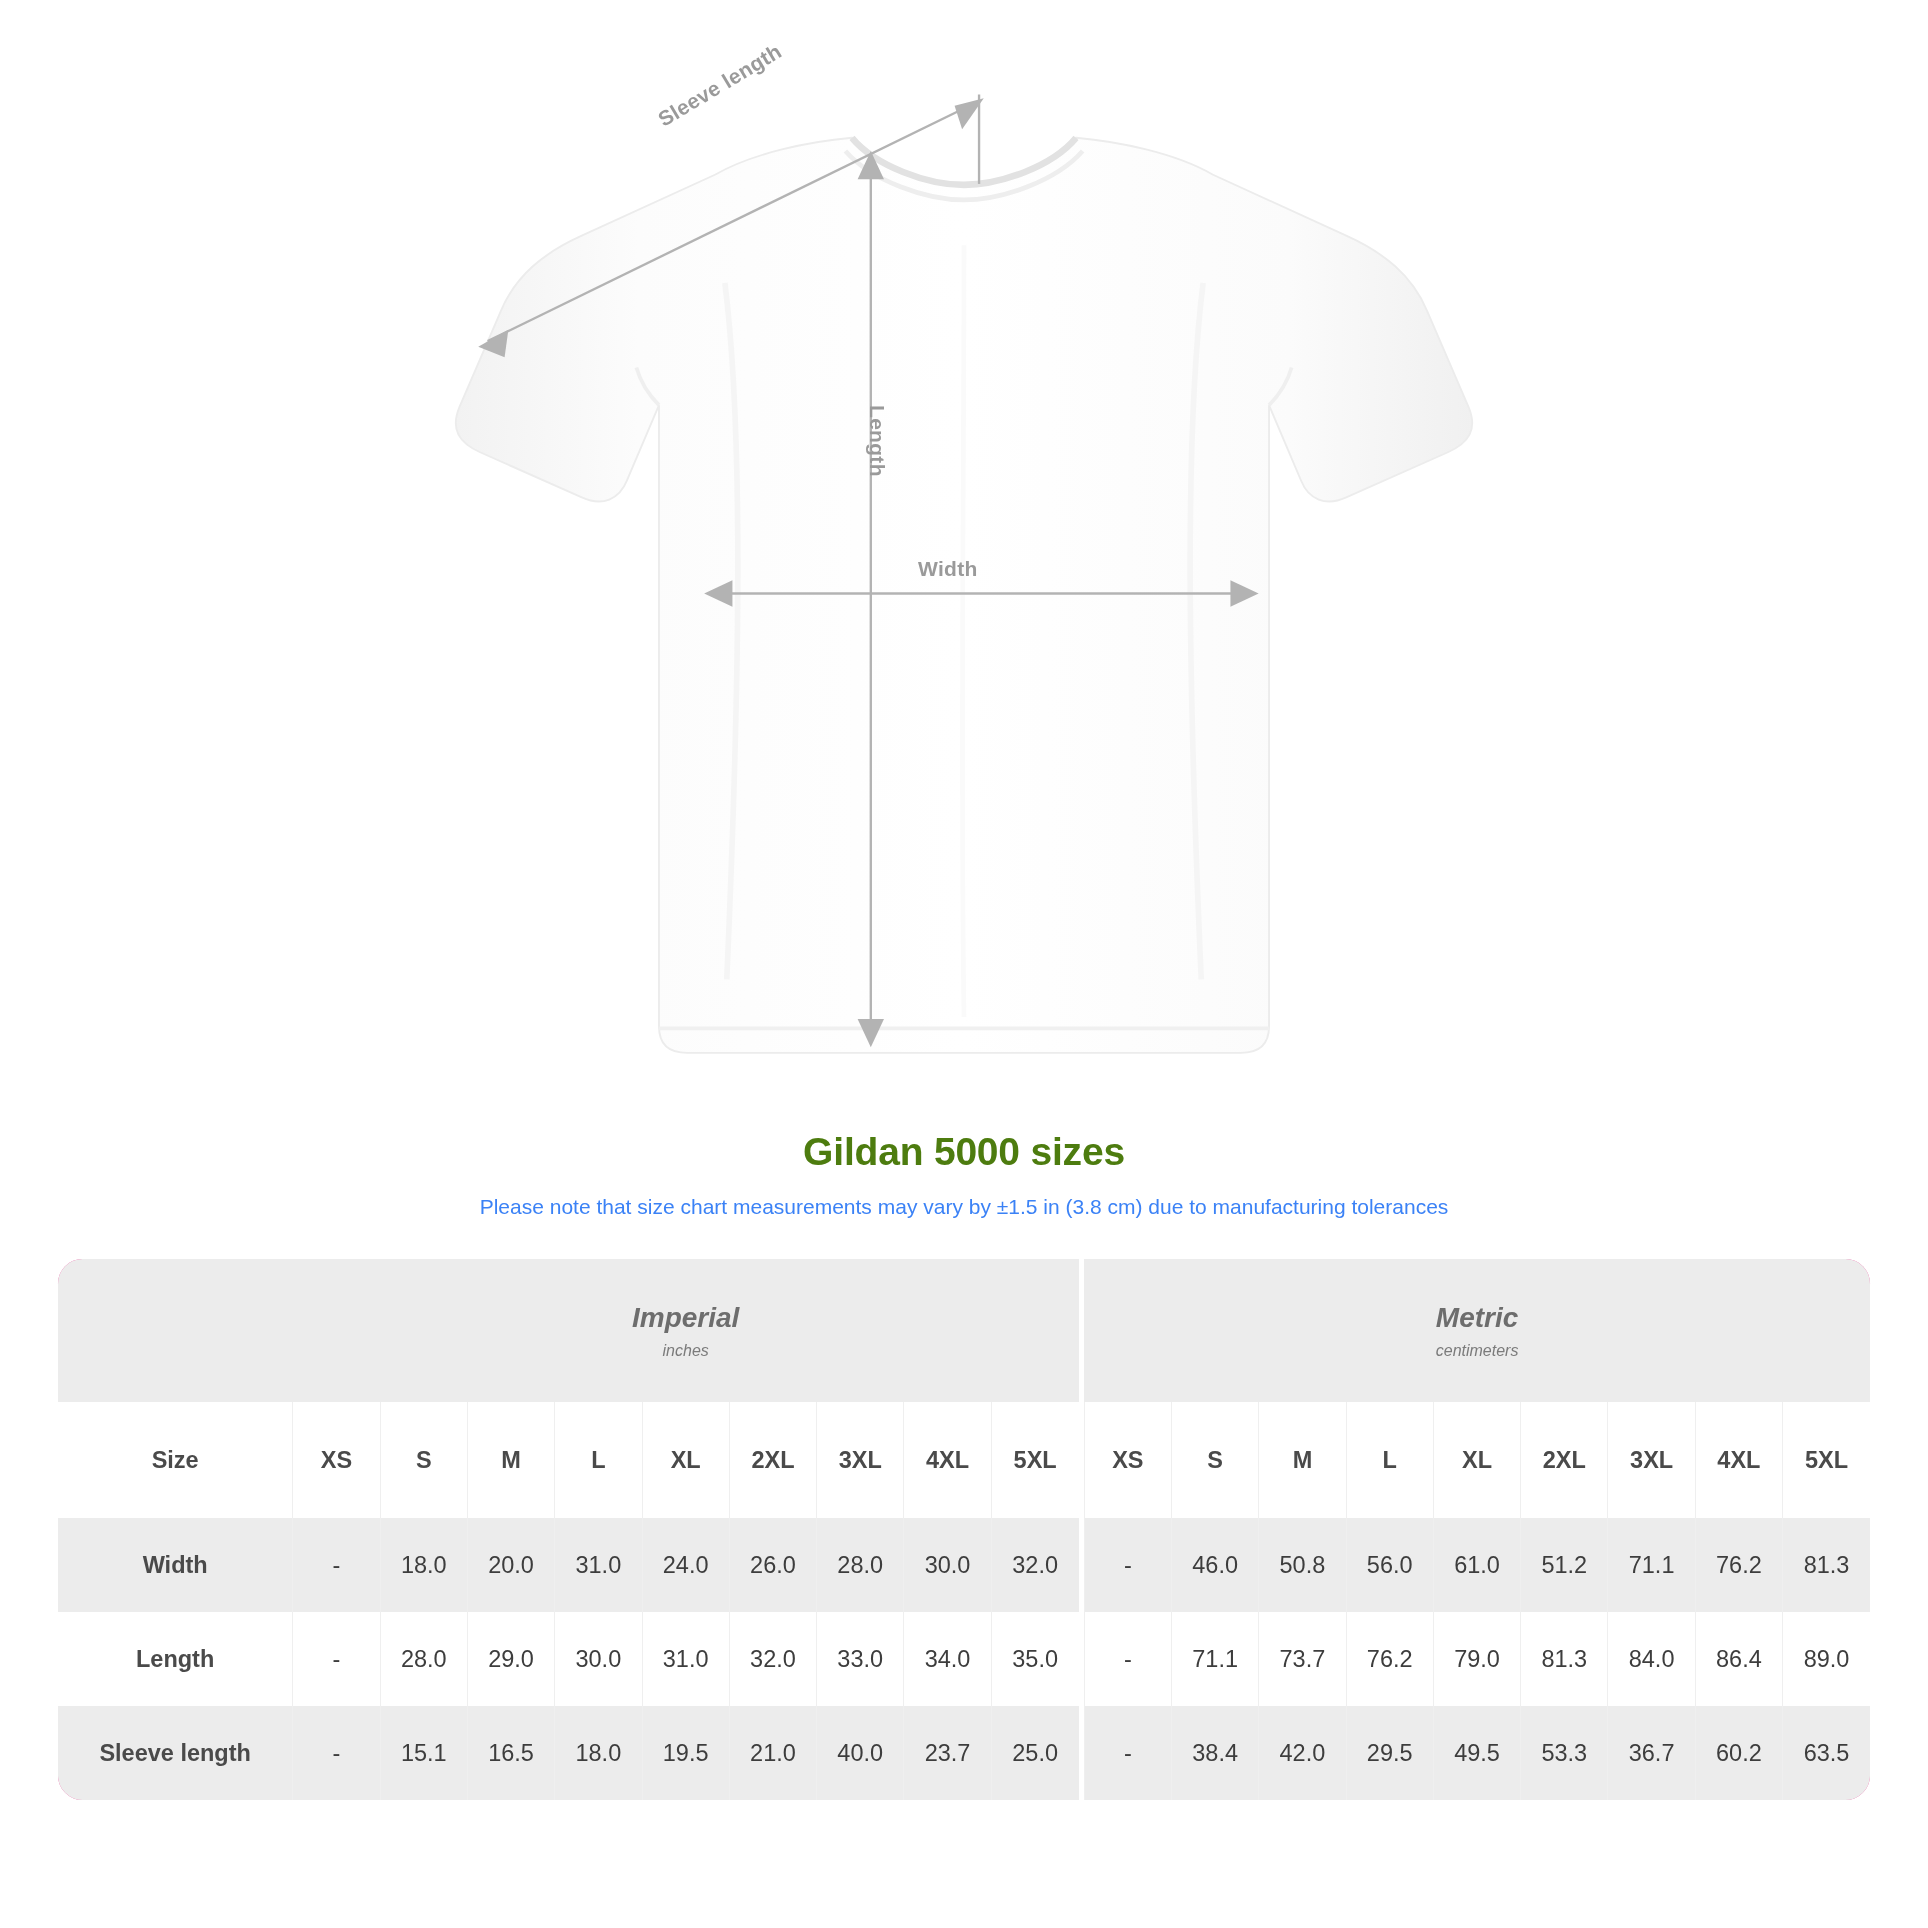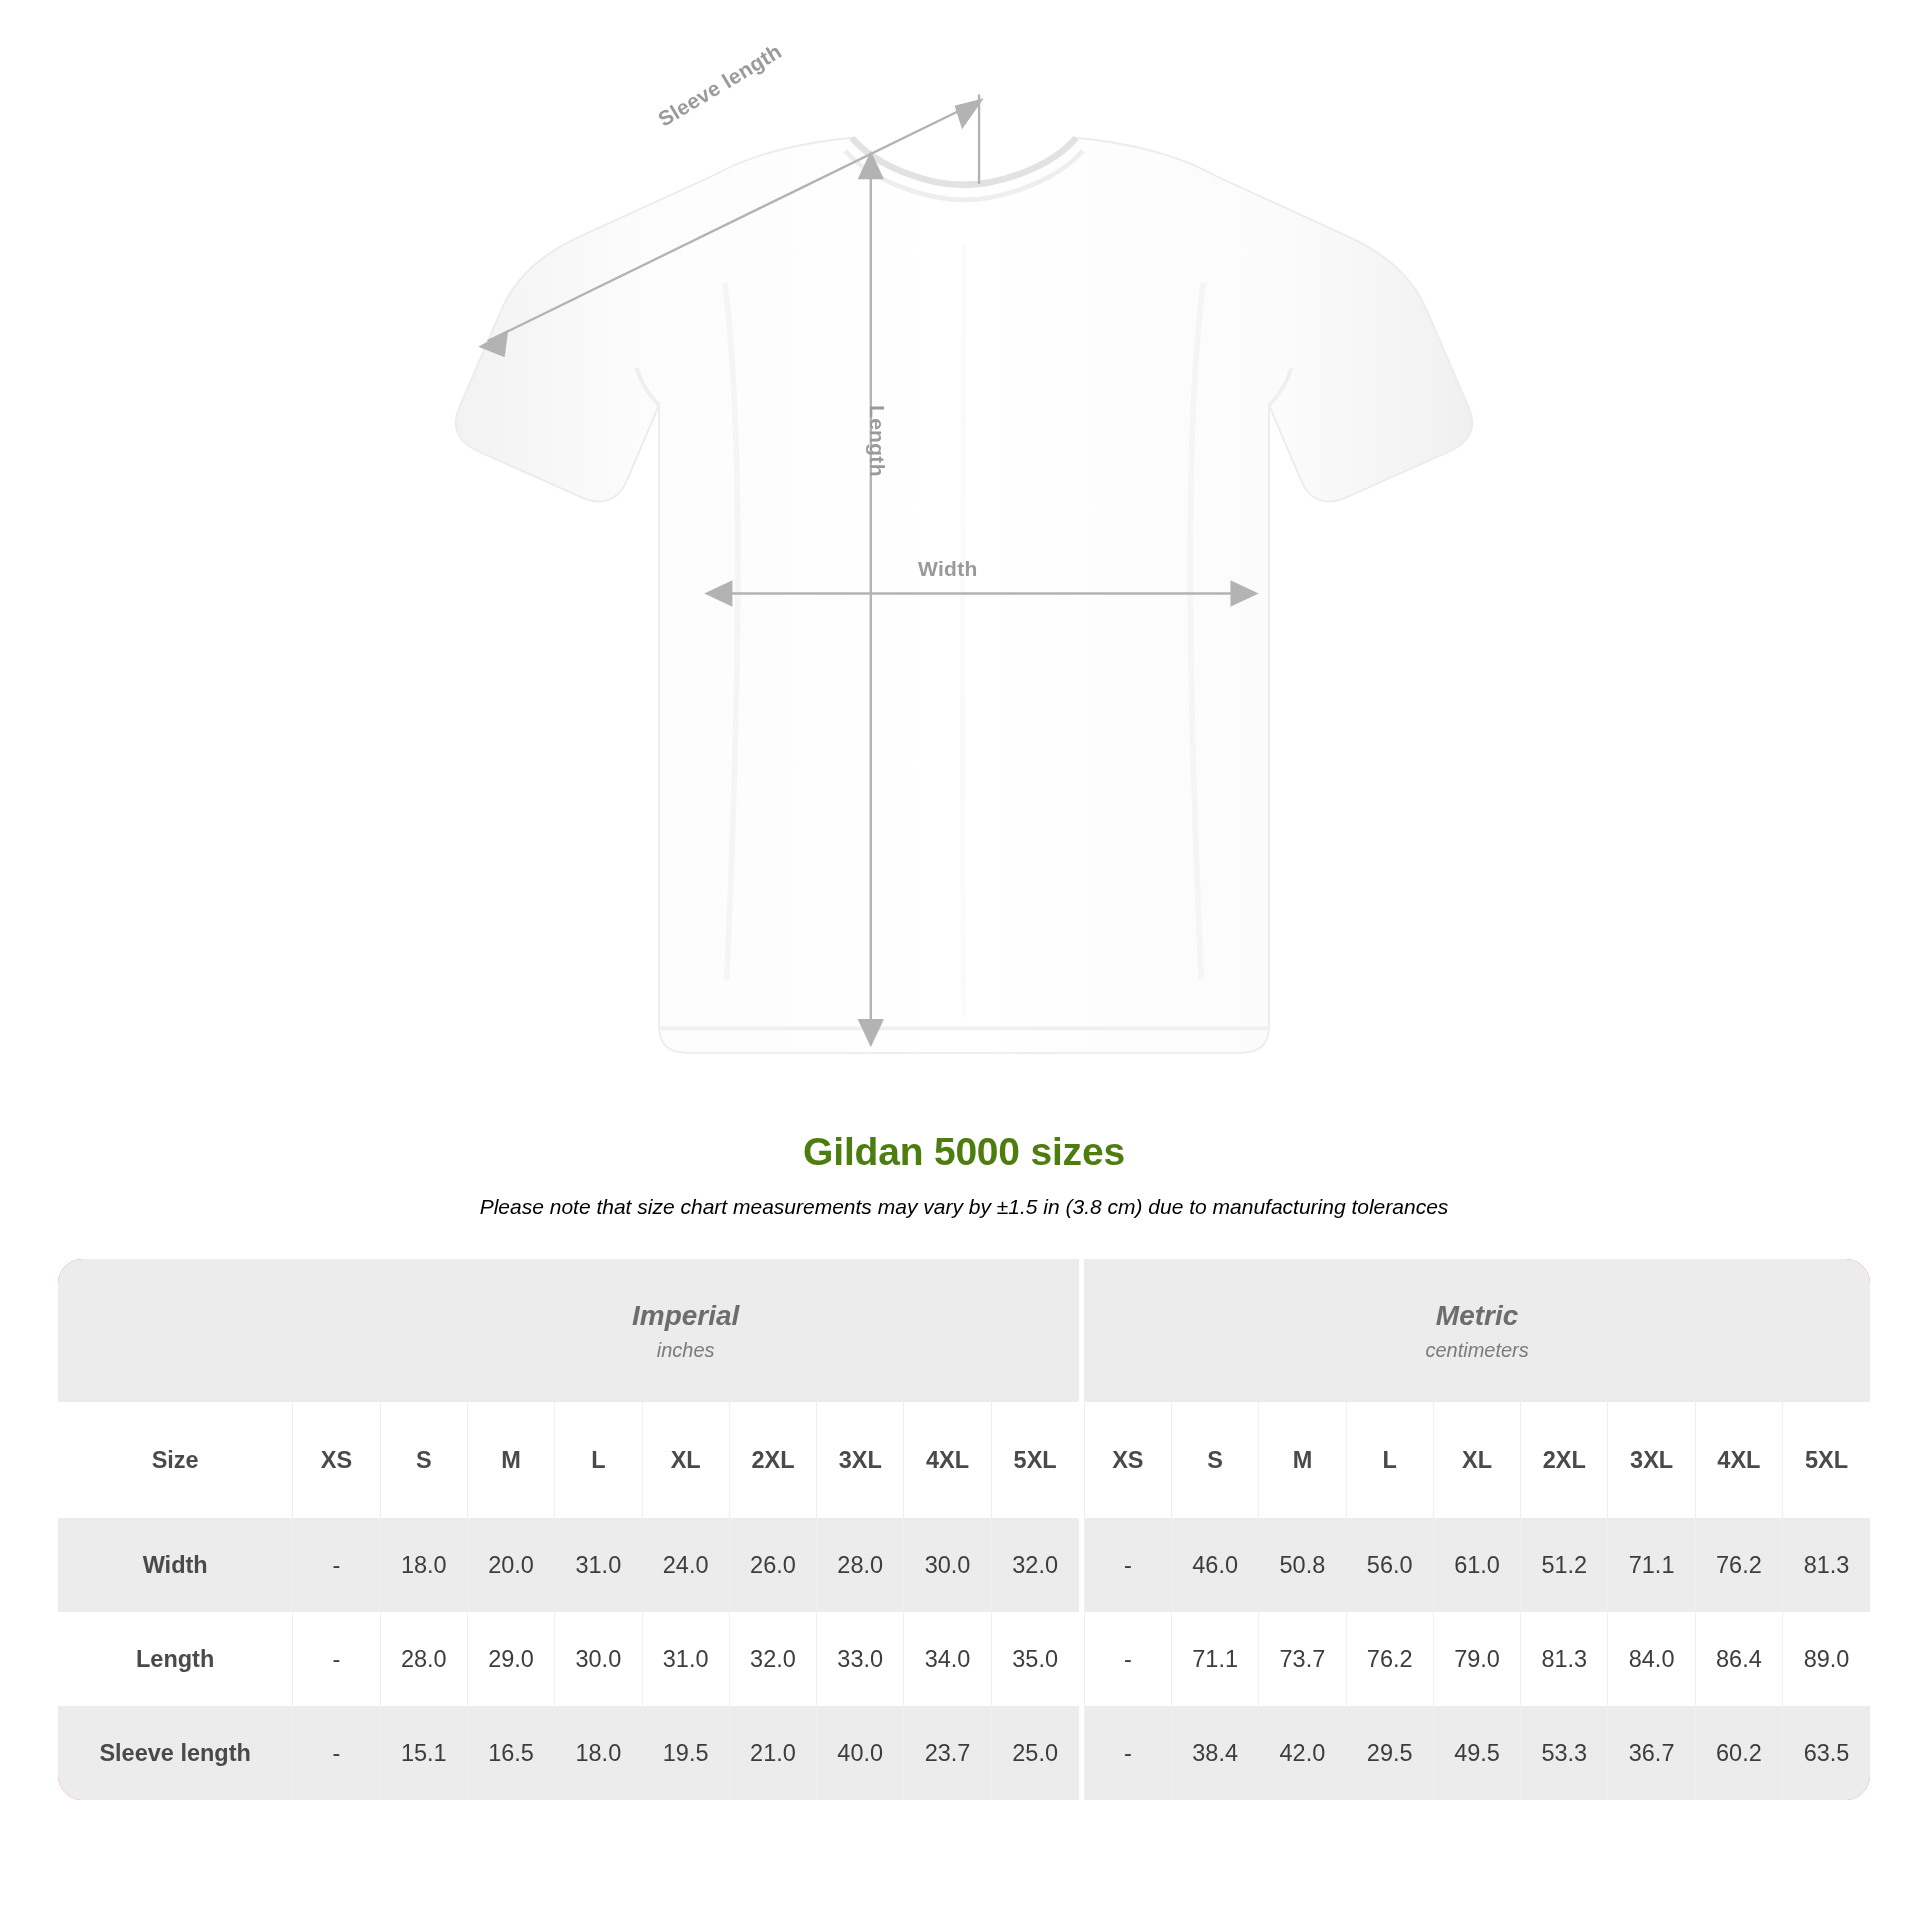--- a/index.html
+++ b/index.html
@@ -65,22 +65,21 @@
   }
   .chart-title {
     font-size: 39px;
     font-weight: bold;
     color: #4d7c0f;
     margin: 0;
     letter-spacing: -0.2px;
   }
   .chart-note {
     font-size: 21px;
-    font-style: italic;
-    color: #000000;
+    color: #3b82f6;
     margin-top: 21px;
   }
 
   
   .table-wrap {
     margin: 40px 58px 0 58px;
     border-radius: 24.5px;
     overflow: hidden;
     background: #ec4899;
   }
@@ -99,21 +98,21 @@
     text-align: center;
     vertical-align: middle;
   }
   .unit-name {
     font-size: 28px;
     font-weight: bold;
     font-style: italic;
     color: #6d6d6d;
   }
   .unit-sub {
-    font-size: 20px;
+    font-size: 16px;
     font-style: italic;
     color: #7b7b7b;
     margin-top: 7.5px;
   }
   .head-row td {
     height: 116px;
     text-align: center;
     vertical-align: middle;
     font-size: 23.5px;
     font-weight: bold;

